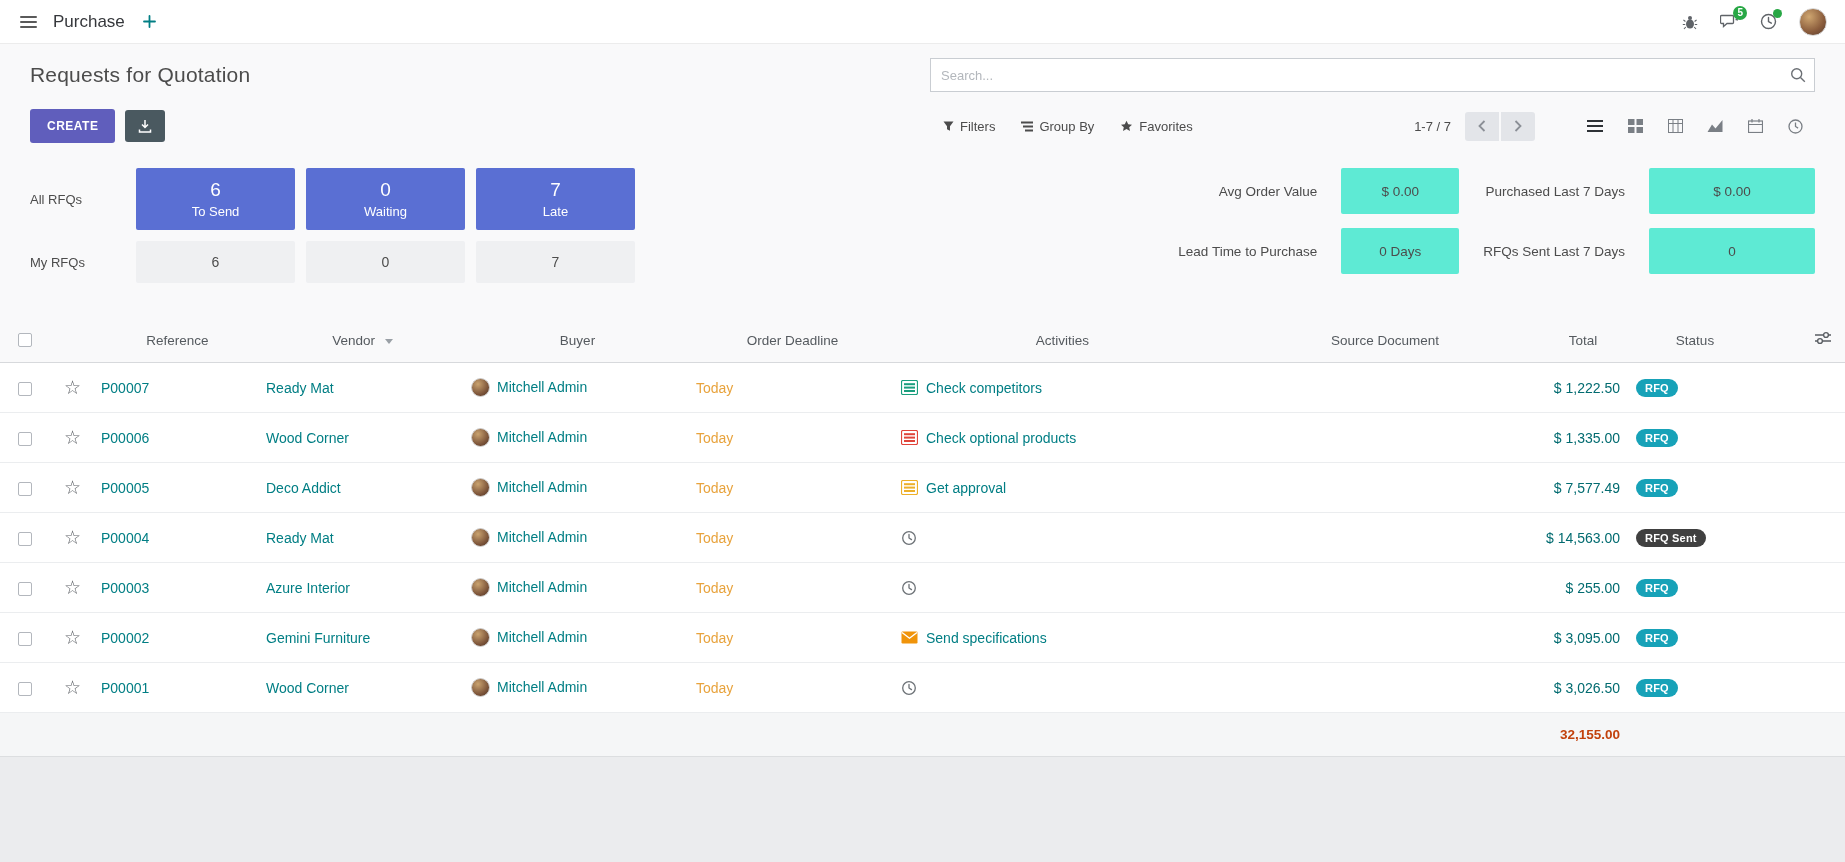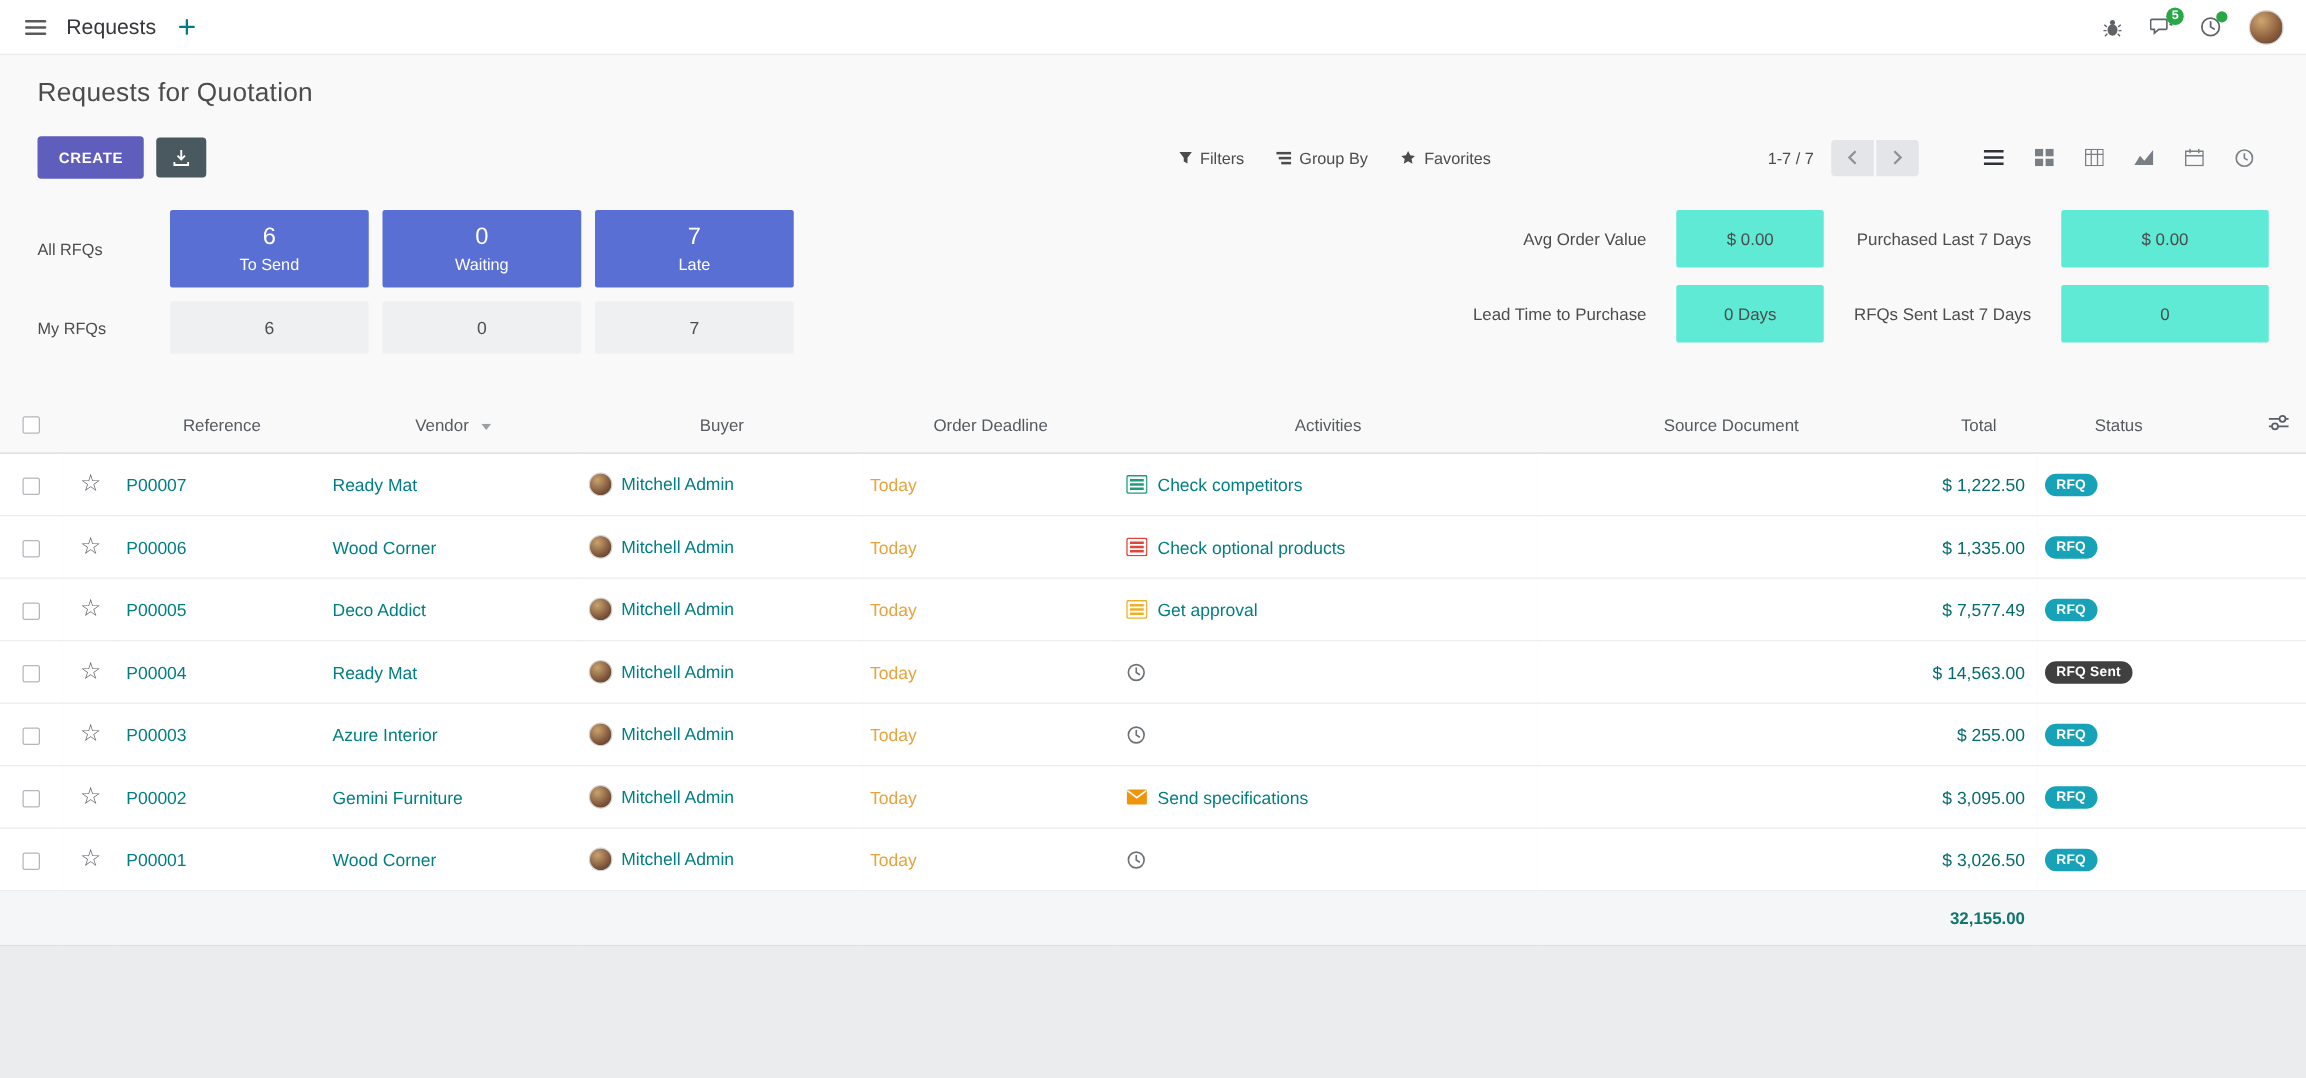--- a/index.html
+++ b/index.html
@@ -164,36 +164,36 @@
     border:1px solid #d2d2d2; vertical-align:-5px; margin-right:7px;
   }
   .deadline { color:var(--today,#e8a33d); }
   .activity-cell { display:flex; align-items:center; gap:8px; color:var(--link,#017e84); cursor:pointer; }
   .act-icon { display:flex; align-items:center; }
   .badge-pill {
     display:inline-block; color:#fff; font-size:11px; font-weight:700;
     padding:3px 9px; border-radius:10px; letter-spacing:.2px;
   }
   .amount { color:#026b70; }
-  .sum-total { font-weight:700; color:#0f766e; }
+  .sum-total { font-weight:700; color:#c2410c; }
   .caret-icon { margin-left:6px; }
   .th-label { vertical-align:middle; }
 </style>
 </head>
 <body>
 
 <div class="screen">
 
   <header class="navbar">
     <span class="hamburger">
         <i></i>
         <i></i>
         <i></i>
       </span>
-    <span class="app-name">Requests</span>
+    <span class="app-name">Purchase</span>
     <span class="plus-icon">
       <svg width="13" height="13" viewBox="0 0 13 13">
           <path d="M6.5 1v11M1 6.5h11" stroke="#017e84" stroke-width="1.8" stroke-linecap="round"></path>
         </svg>
     </span>
     <div class="nav-right">
       <span class="icon-btn">
         <svg width="16" height="16" viewBox="0 0 16 16">
           <circle cx="8" cy="4" r="2" fill="#5f6368"></circle>
           <ellipse cx="8" cy="10" rx="4" ry="4.6" fill="#5f6368"></ellipse>
@@ -216,20 +216,29 @@
       </span>
       <span class="avatar-lg"></span>
     </div>
   </header>
 
   <div class="content">
 
     <div class="control-panel">
       <div class="cp-row1">
         <span class="cp-title">Requests for Quotation</span>
+        <div class="search-wrap">
+          <input class="search-input" type="text" placeholder="Search..." style="">
+          <span class="search-icon">
+            <svg width="16" height="16" viewBox="0 0 16 16">
+              <circle cx="6.7" cy="6.7" r="5" fill="none" stroke="#6b6f74" stroke-width="1.4"></circle>
+              <path d="M10.5 10.5 14.8 14.8" stroke="#6b6f74" stroke-width="1.4"></path>
+            </svg>
+          </span>
+        </div>
       </div>
       <div class="cp-row2">
         <button class="btn-create">CREATE</button>
         <button class="btn-export">
           <svg width="14" height="14" viewBox="0 0 14 14">
             <path d="M7 1v7M4 5.5 7 8.5 10 5.5" stroke="#fff" stroke-width="1.5" fill="none"></path>
             <path d="M1.5 10.5v2.5h11v-2.5" stroke="#fff" stroke-width="1.5" fill="none"></path>
           </svg>
         </button>
 

